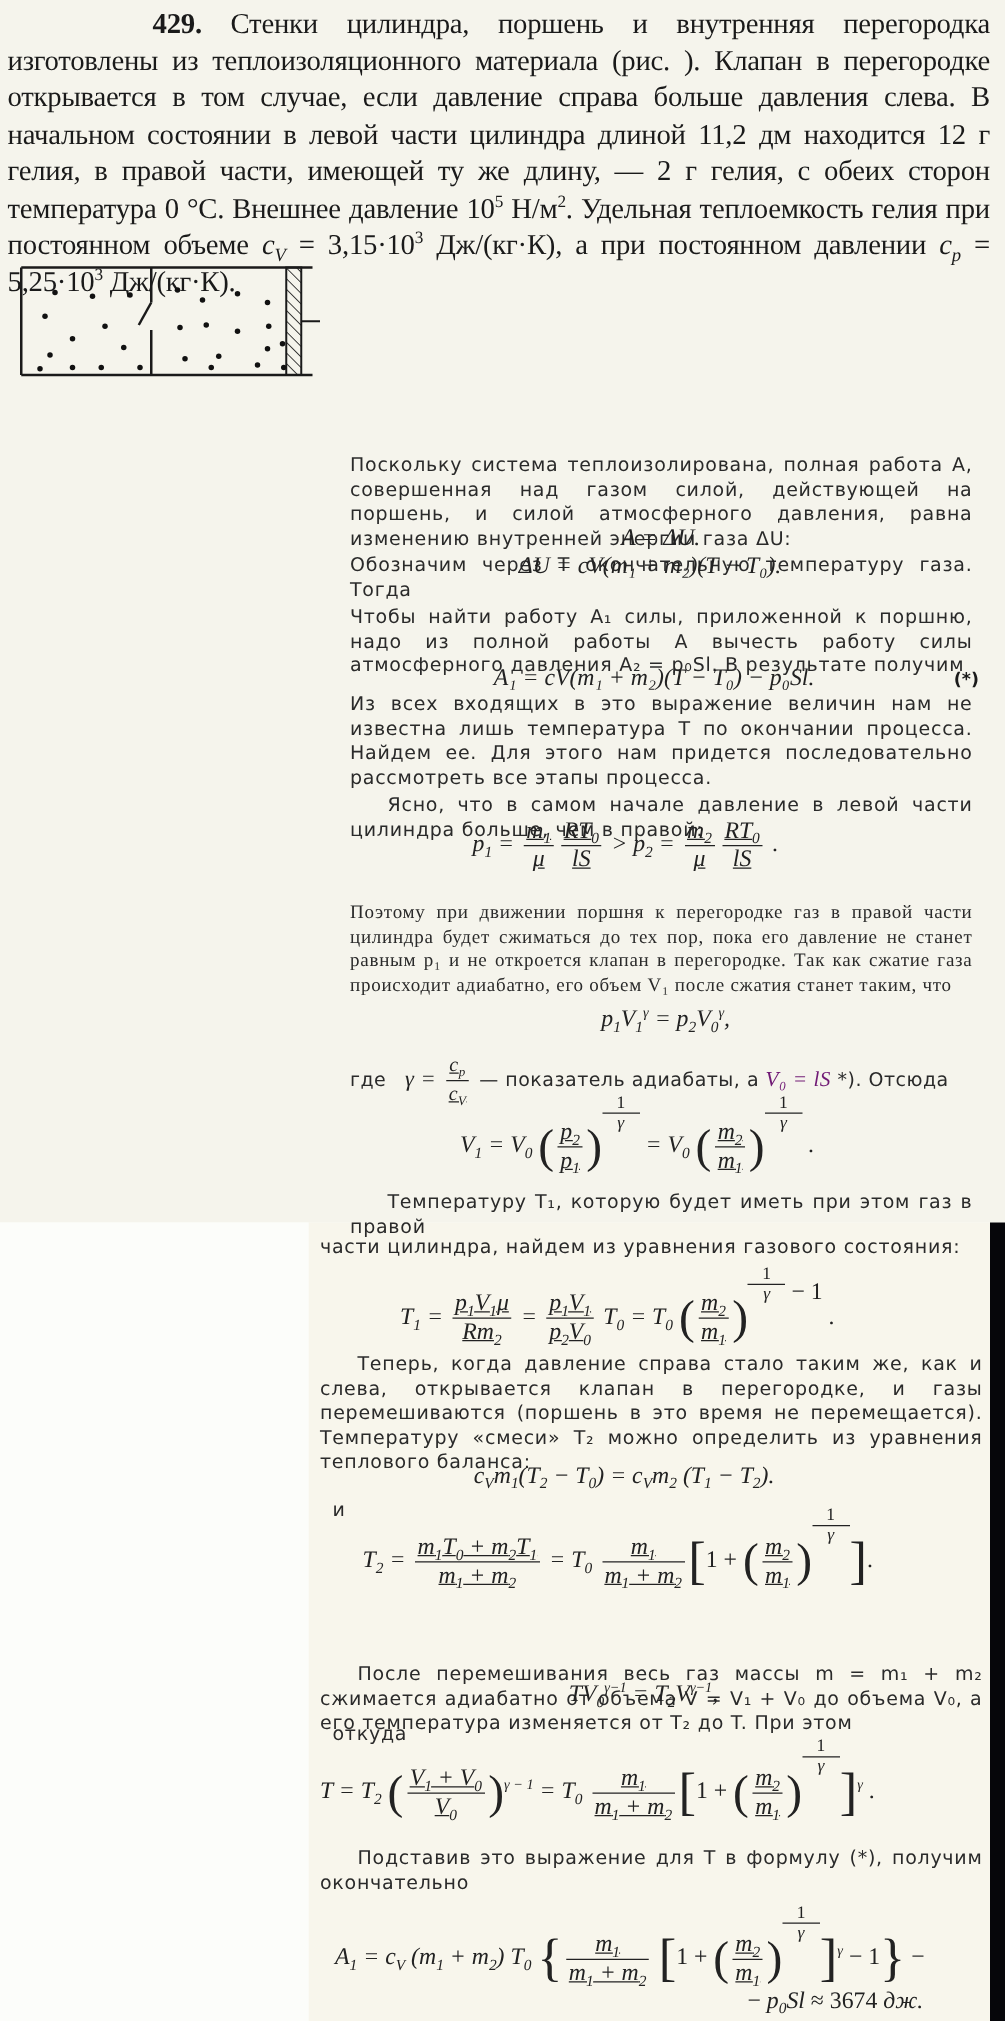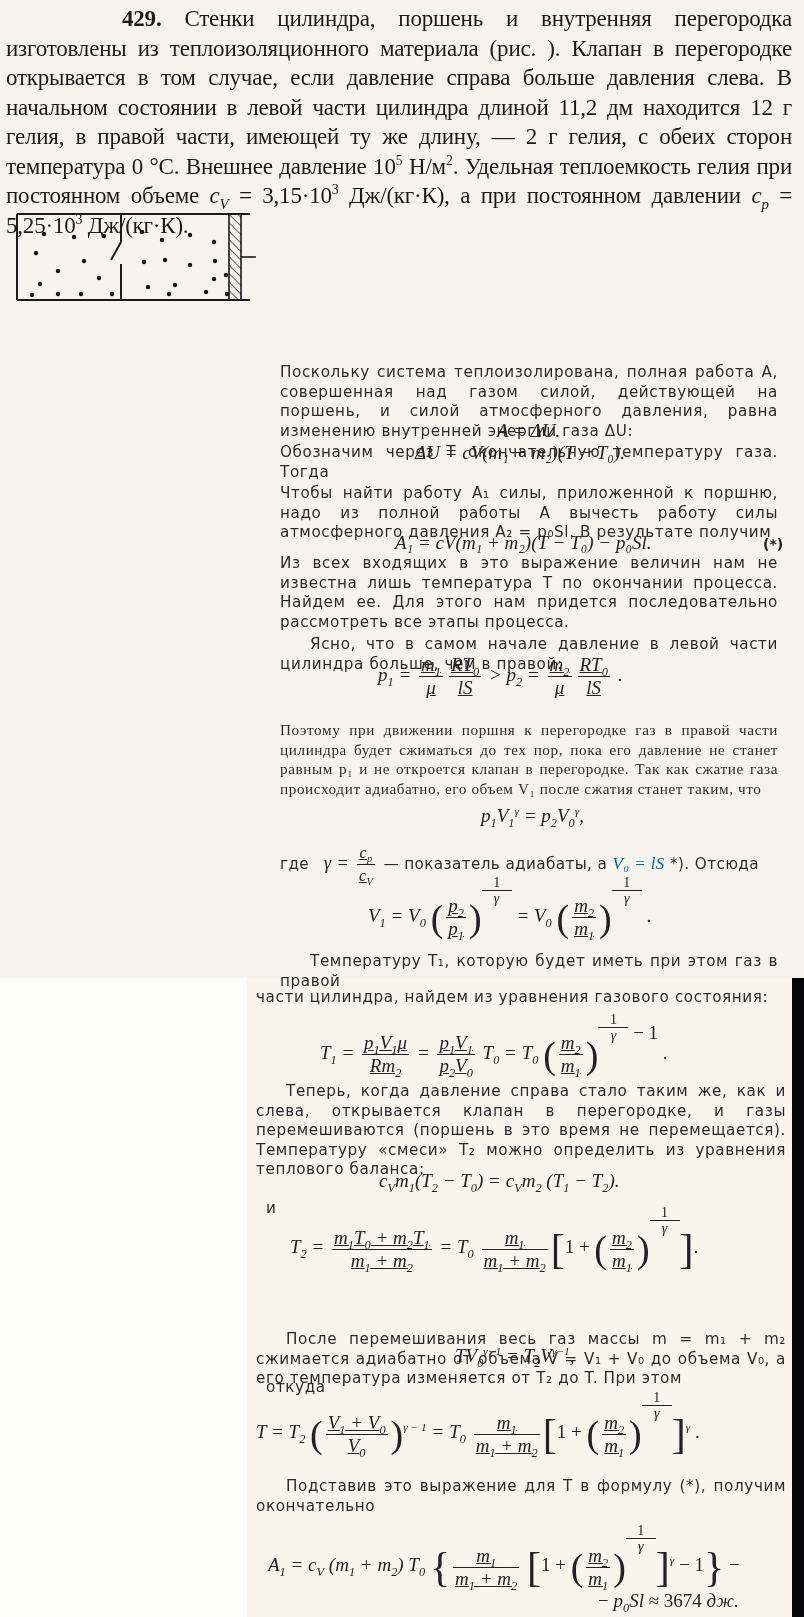--- a/index.html
+++ b/index.html
@@ -26,21 +26,21 @@
   .eq .up { font-style:normal; }
   .frac { display:inline-block; vertical-align:middle; text-align:center; margin:0 3px;text-decoration:underline; }
   .frac > span { display:block; padding:0 2px; line-height:22px; }
   .frac > span.num { border-bottom:1.3px solid #222; }
   .paren { font-style:normal; font-size:38px; vertical-align:middle; font-weight:lighter; }
   .brk { font-style:normal; font-size:42px; vertical-align:middle; font-weight:lighter; }
   .expo { display:inline-block; vertical-align:top; position:relative; top:-20px; font-size:14px; text-align:center; }
   .expo .n { display:block; border-bottom:1.3px solid #222; width:30px; line-height:15px; }
   .expo .d { display:block; line-height:15px; }
   .mark { position:absolute; font-family:"DejaVu Sans", sans-serif; font-weight:bold; font-size:14px; }
-  .blue { color:#0369a1; }
+  .blue { color:#701a75; }
 </style>
 </head>
 <body>
 
 <div class="top-scan"></div>
 <div class="bottom-white"></div>
 <div class="bottom-scan"></div>
 <div class="black-strip"></div>
 
 <div class="problem">

